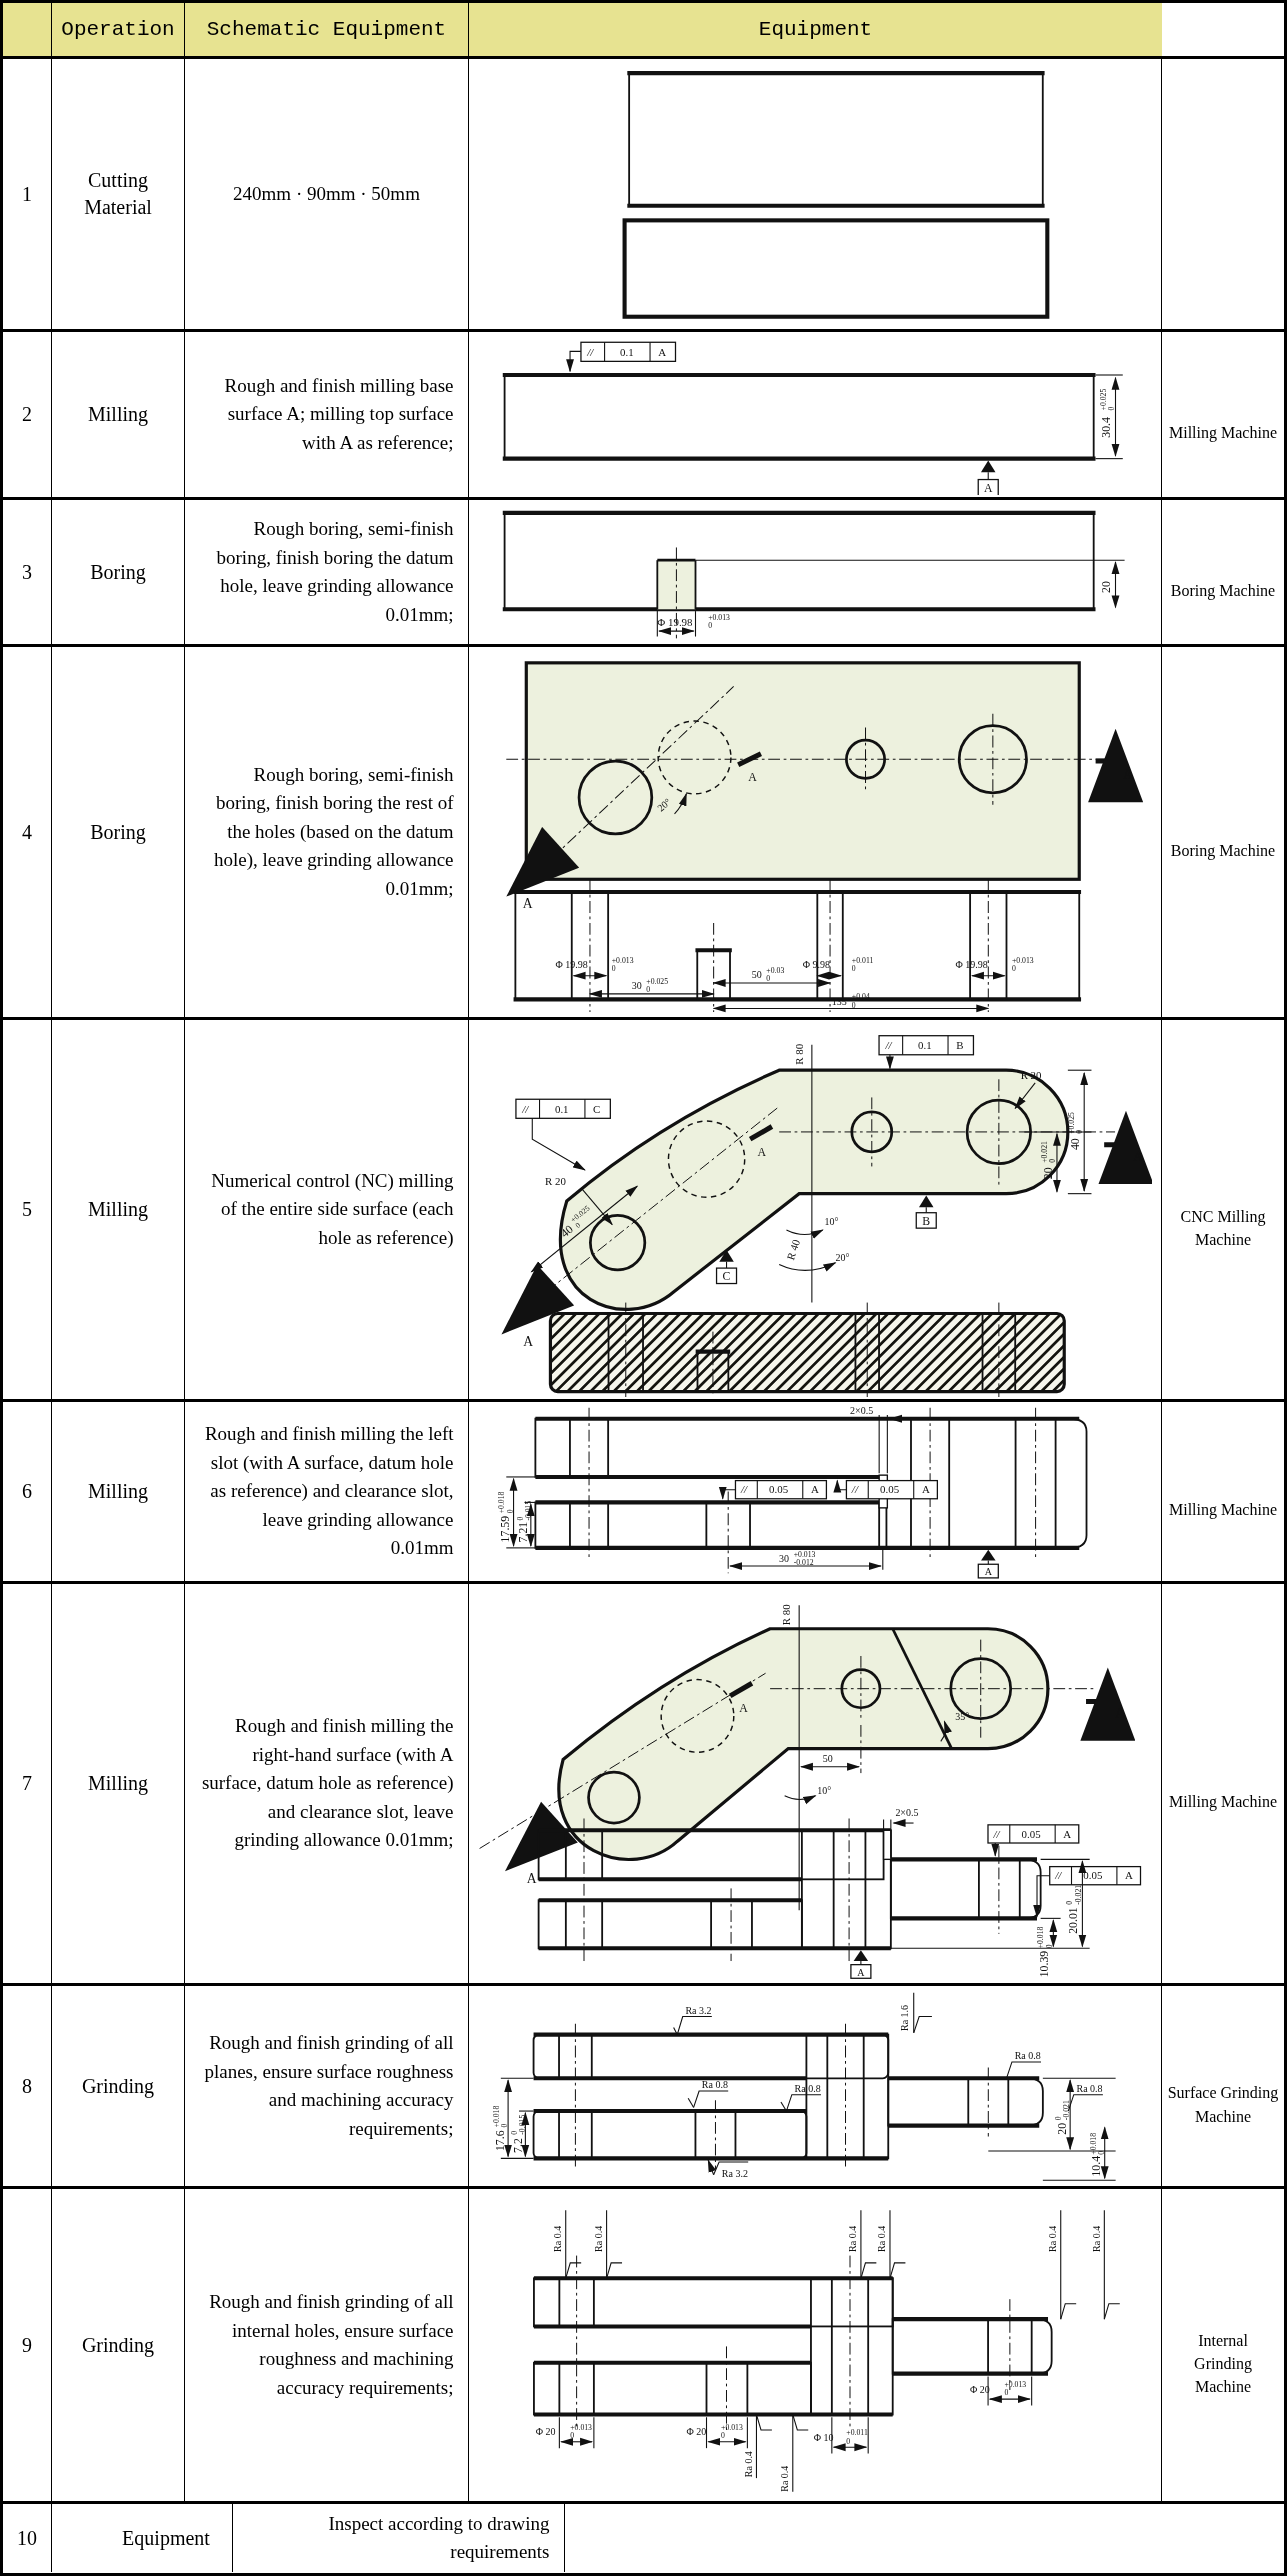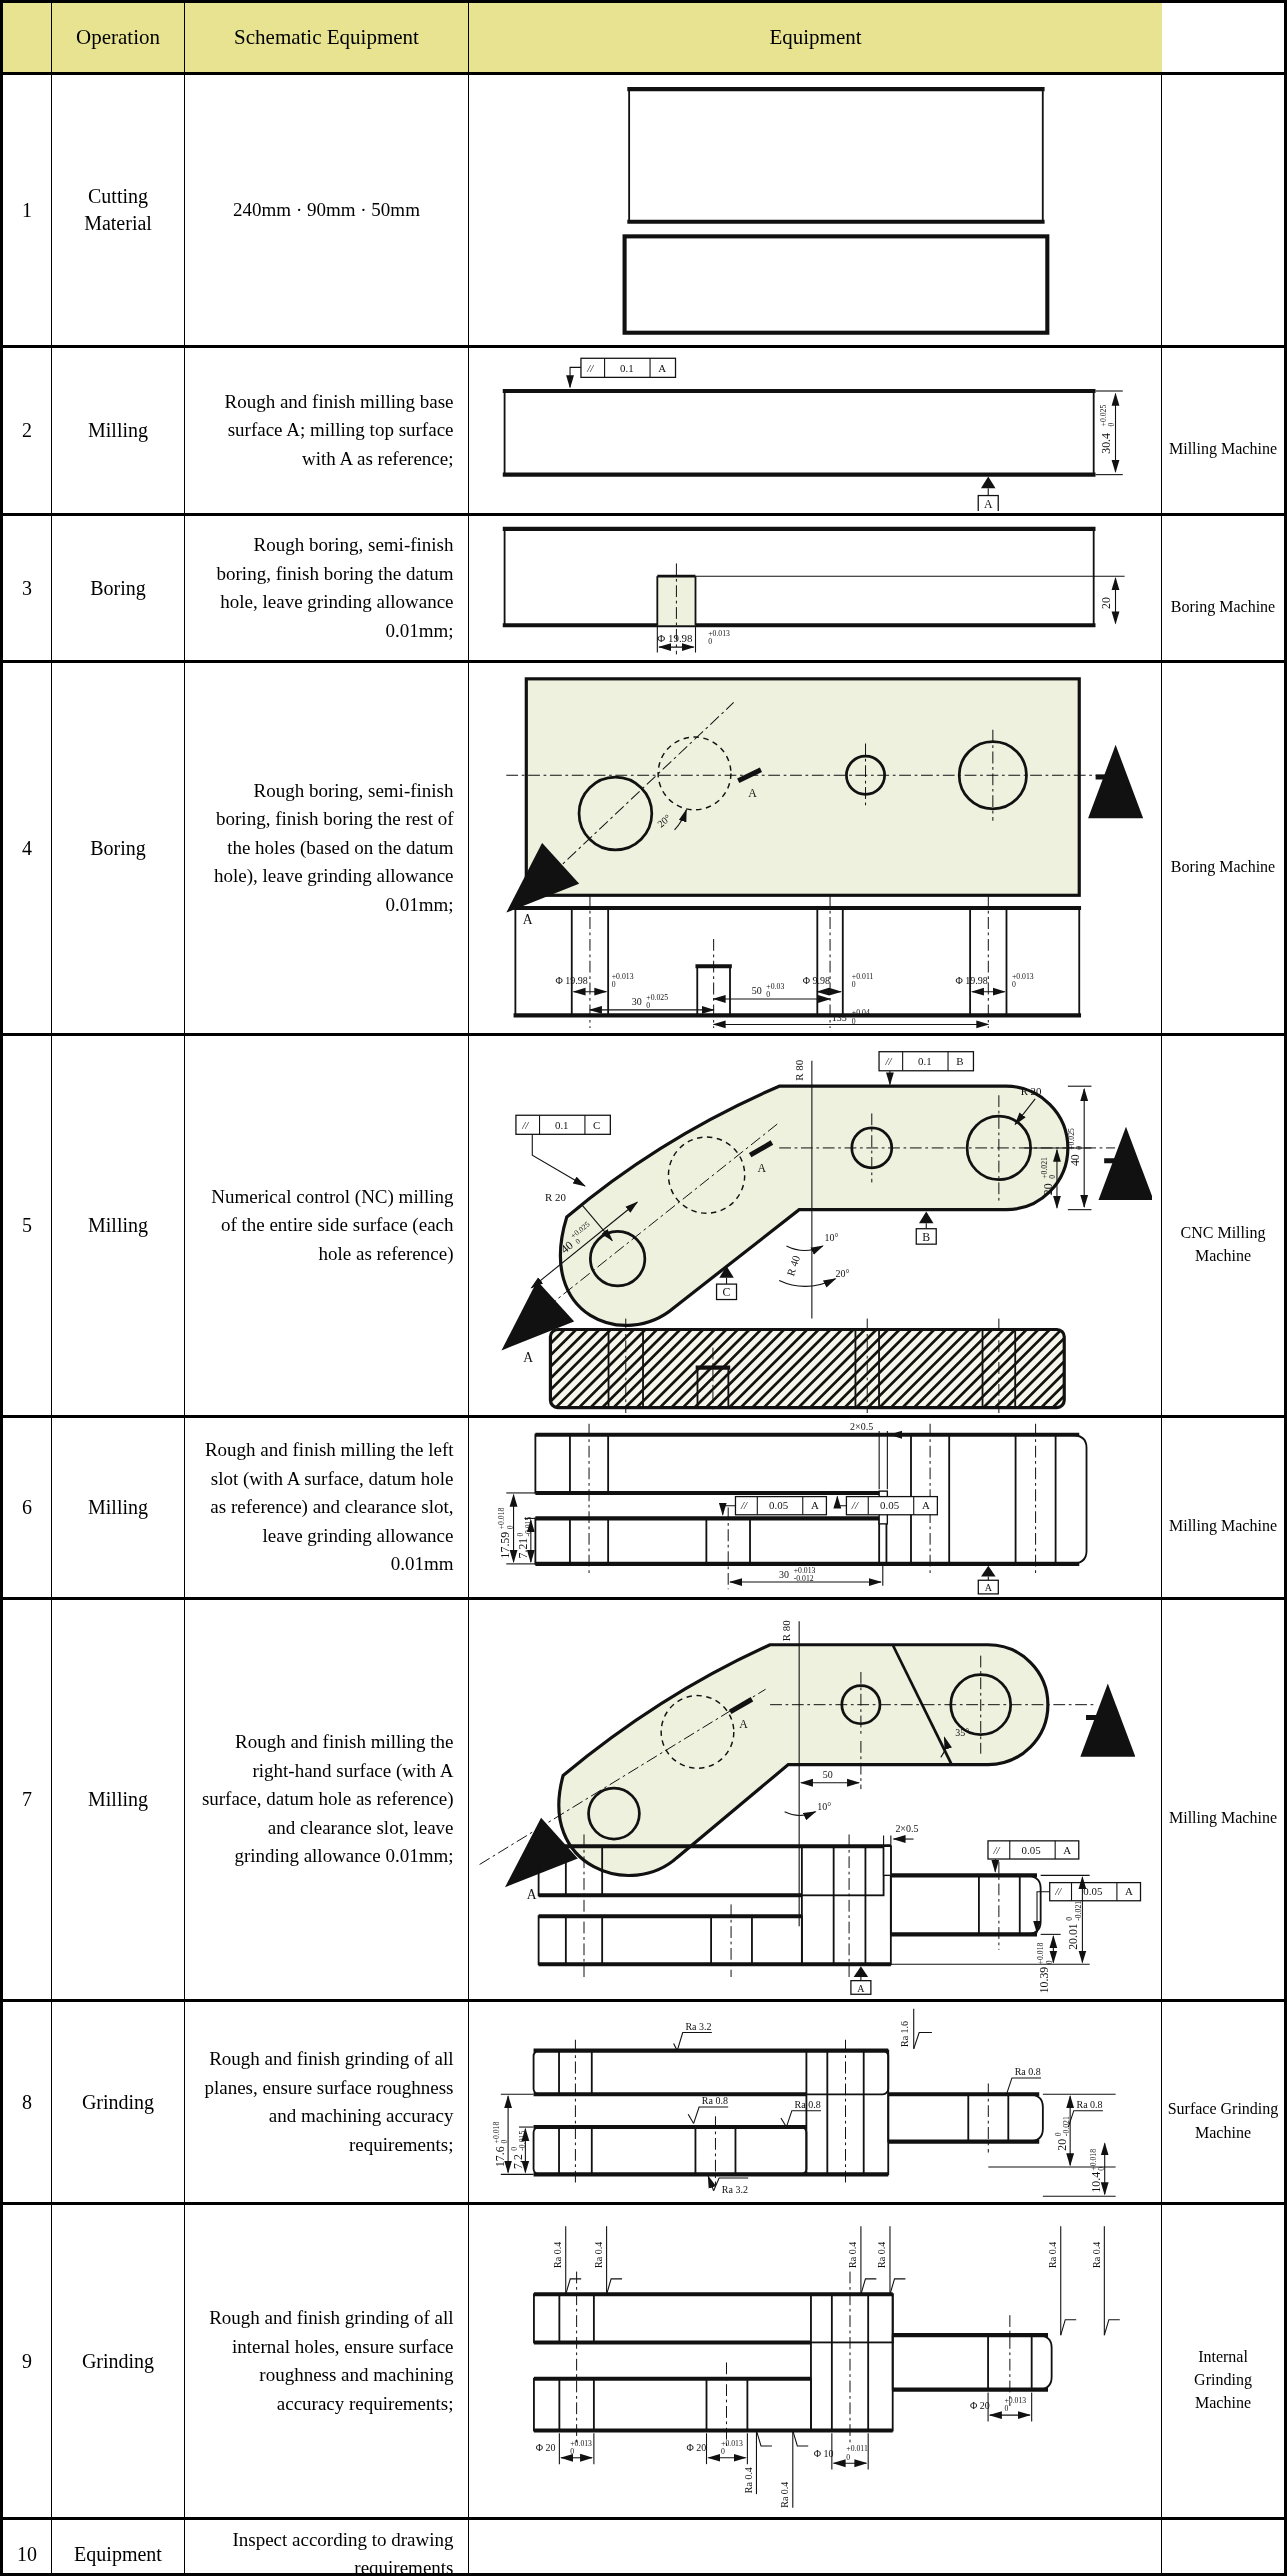--- a/index.html
+++ b/index.html
@@ -1,23 +1,23 @@
 <!DOCTYPE html>
 <html style="font-size:14.5px"><head>
 <meta charset="utf-8">
 <style>
   html,body{margin:0;padding:0;background:#fff;}
   body{width:1287px;font-family:"Liberation Serif","DejaVu Serif",serif;color:#000;}
   .table{width:1287px;height:2576px;border:3.6px solid #000;box-sizing:border-box;}
   .tr{display:grid;grid-template-columns:49px 133px 284px 693px 122px;border-bottom:3.6px solid #000;box-sizing:border-box;}
-  .tr:last-child{border-bottom:none;}
+  .tr:last-child{border-bottom:none;gap:48px;}
   .td{border-right:1.8px solid #000;box-sizing:border-box;display:flex;align-items:center;justify-content:center;text-align:center;overflow:hidden;}
   .td:last-child{border-right:none;}
   .head .td{background:#e7e391;font-size:21px;}
-  .head{height:72px;}
+  .head{height:56px;font-family:Liberation Mono, monospace;}
   .num{font-size:20px;}
   .op{font-size:20px;line-height:1.35;padding:0 5.5px;text-align:center;}
   .content{font-size:19px;line-height:1.5;padding:0 14.5px;text-align:right;}
   .equip{font-size:16px;line-height:1.45;padding:0 5.5px;margin-top:37px;}
   
   svg{display:block;}
   .green{fill:#edf1de;}
   .hatch{fill:url(#hatch);}
   .white{fill:#ffffff;}
   .s2{stroke:#111;stroke-width:2;fill:none;}

